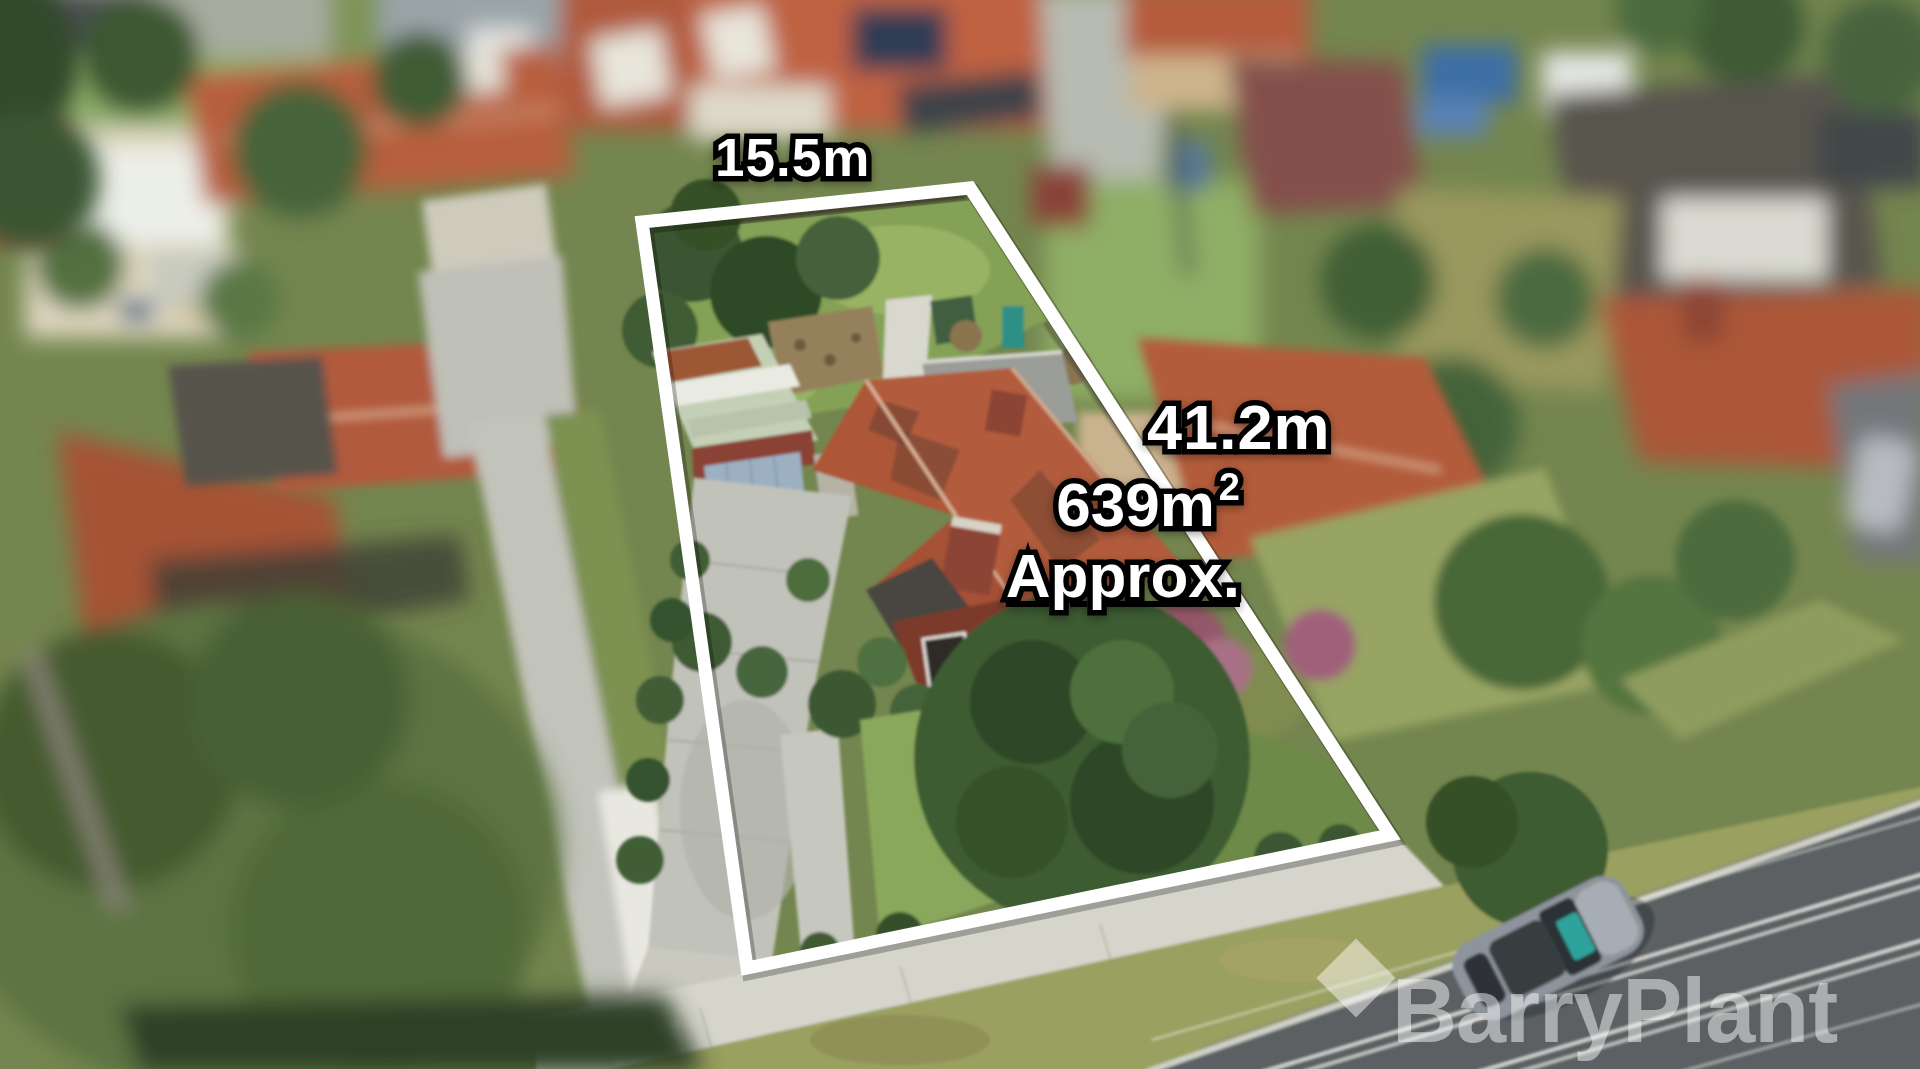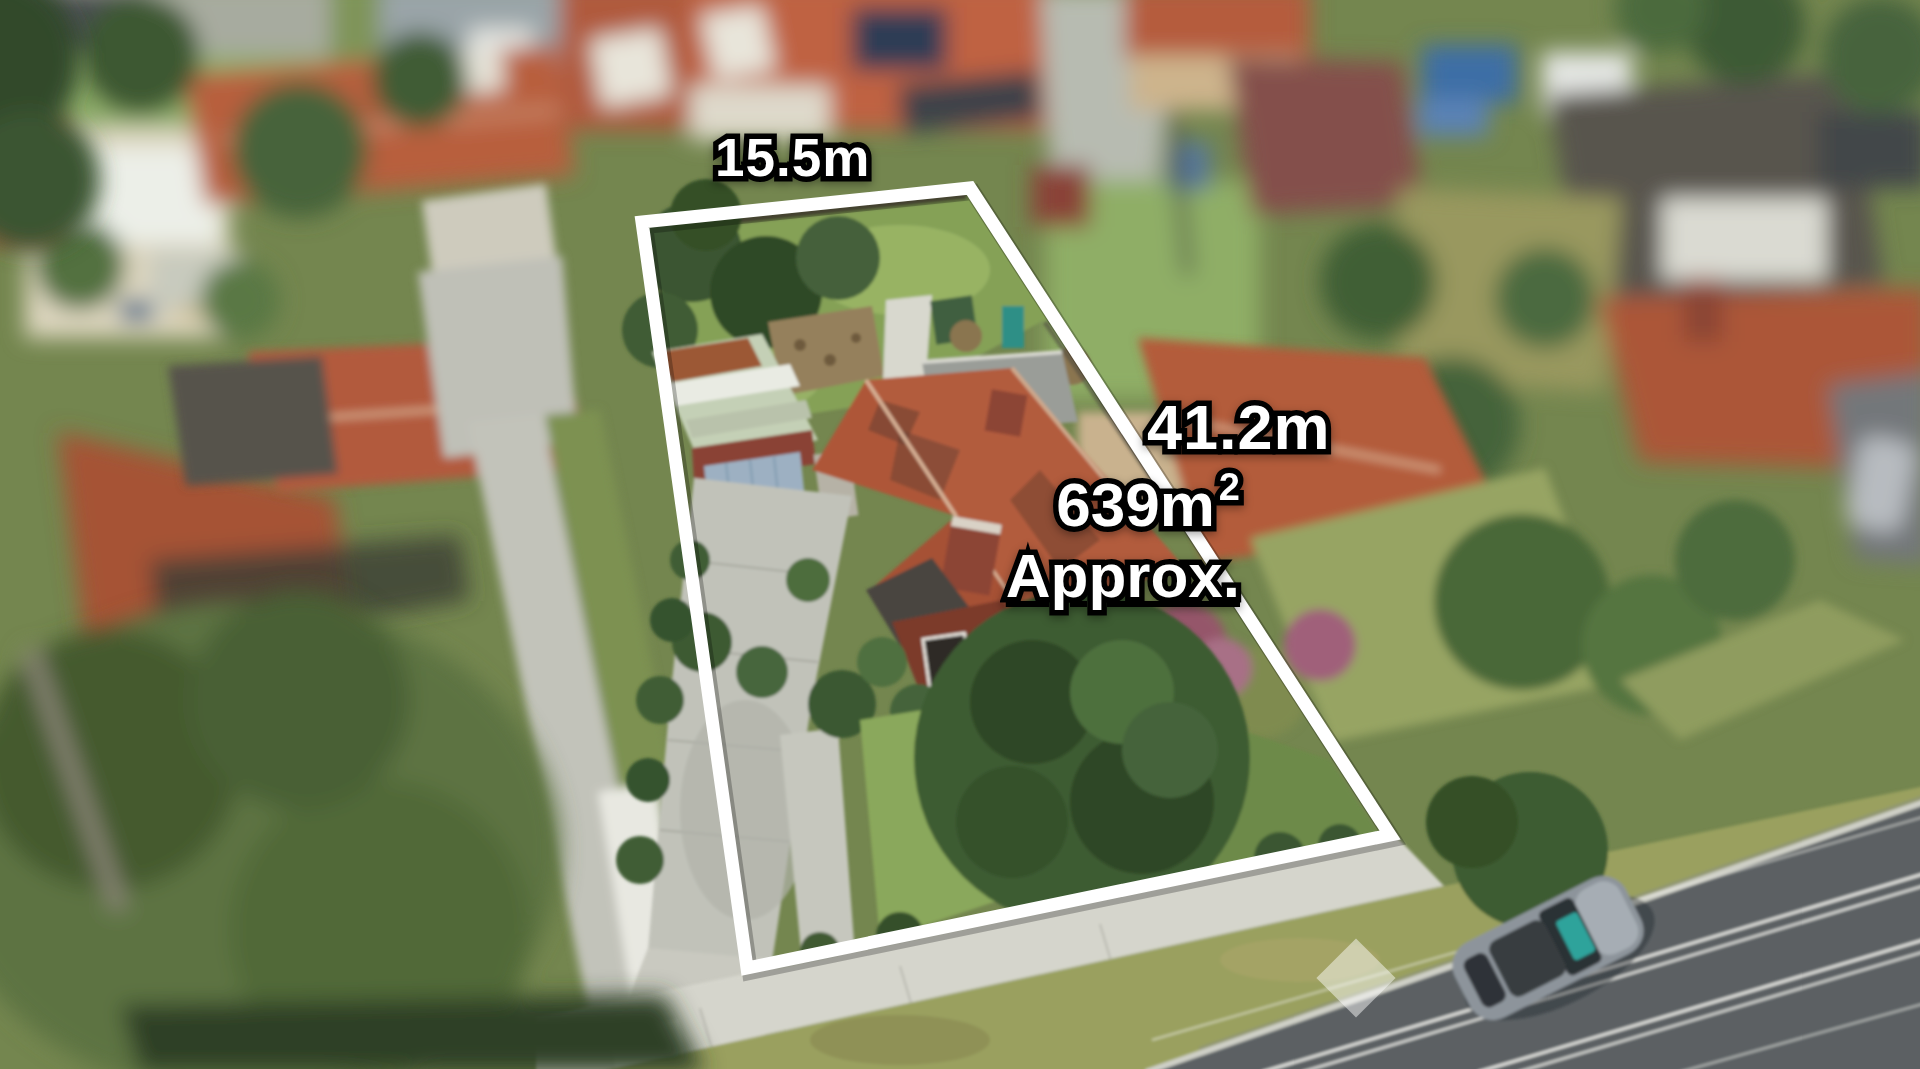--- a/index.html
+++ b/index.html
@@ -289,14 +289,15 @@
   <span class="txt-stroke"><span>639m</span><sup>2</sup></span>
   <span class="txt-fill"><span>639m</span><sup>2</sup></span>
 </div>
 
 <div class="area-line" id="area-line2">
   <span class="txt-stroke">Approx.</span>
   <span class="txt-fill">Approx.</span>
 </div>
 
 <div class="wm-diamond"></div>
+<div class="wm-text">BarryPlant</div>
 
 </div>
 
 </body></html>

